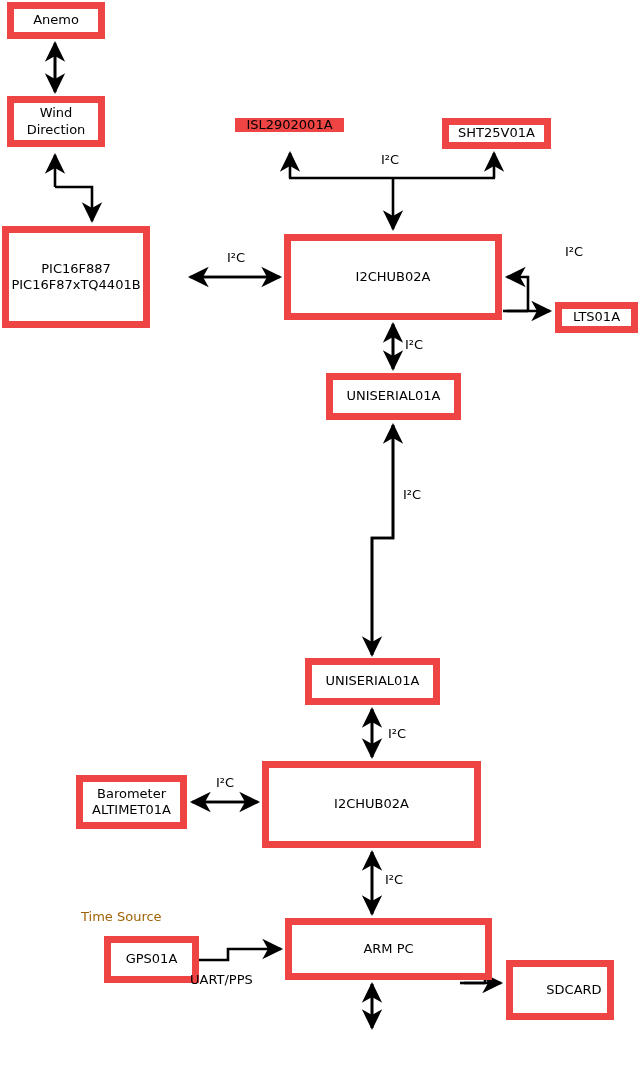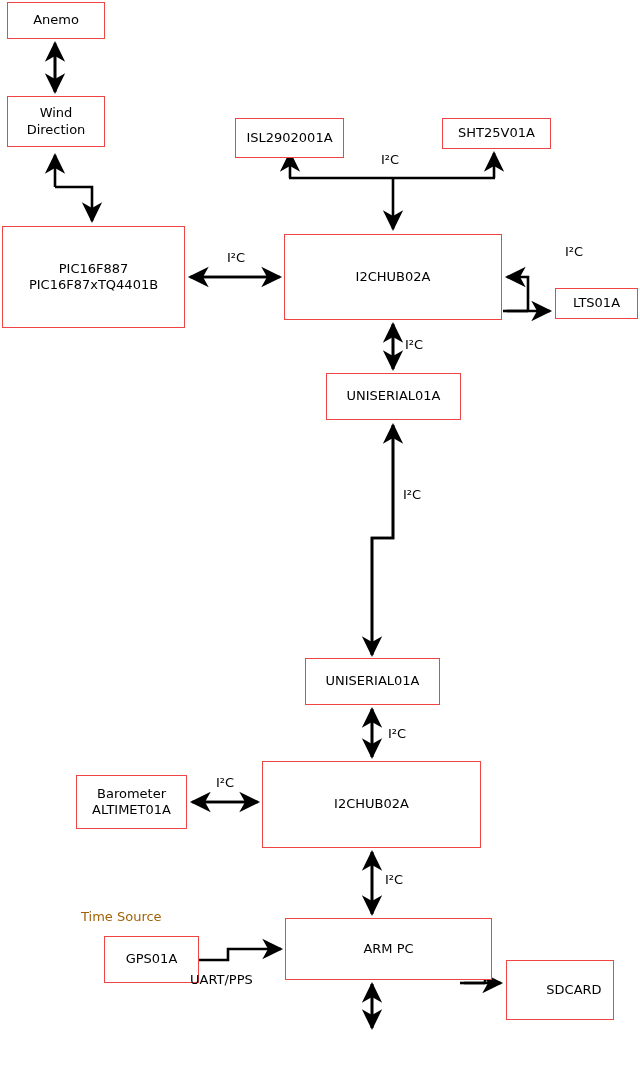--- a/index.html
+++ b/index.html
@@ -20,21 +20,21 @@
   #wire-layer {
     position: absolute;
     left: 0;
     top: 0;
     width: 640px;
     height: 1089px;
   }
   .node {
     position: absolute;
     box-sizing: border-box;
-    border: 1px solid #ef4444;
+    border: 7px solid #ef4444;
     background: #ffffff;
     display: flex;
     align-items: center;
     justify-content: center;
     text-align: center;
     font-size: 13px;
     color: #000000;
     line-height: 1.25;
     white-space: pre-line;
     z-index: 3;
@@ -113,30 +113,30 @@
       <line x1="372" y1="984" x2="372" y2="1028" marker-end="url(#ah)"></line>
       <line x1="372" y1="1028" x2="372" y2="984" marker-end="url(#ah)"></line>
     </g>
   </svg>
 
   <div class="node" style="left:7px;top:2px;width:98px;height:37px;">Anemo</div>
 
   <div class="node" style="left:7px;top:96px;width:98px;height:51px;">Wind
 Direction</div>
 
-  <div class="node" style="left:2px;top:226px;width:183px;height:102px;">PIC16F887
+  <div class="node" style="left:2px;top:226px;width:148px;height:102px;">PIC16F887
 PIC16F87xTQ4401B</div>
 
-  <div class="node" style="left:235px;top:118px;width:109px;height:40px;">ISL2902001A</div>
+  <div class="node" style="left:235px;top:118px;width:109px;height:14px;">ISL2902001A</div>
 
   <div class="node" style="left:442px;top:118px;width:109px;height:31px;">SHT25V01A</div>
 
   <div class="node" style="left:284px;top:234px;width:218px;height:86px;">I2CHUB02A</div>
 
-  <div class="node" style="left:555px;top:288px;width:83px;height:31px;">LTS01A</div>
+  <div class="node" style="left:555px;top:302px;width:83px;height:31px;">LTS01A</div>
 
   <div class="node" style="left:326px;top:373px;width:135px;height:47px;">UNISERIAL01A</div>
 
   <div class="node" style="left:305px;top:658px;width:135px;height:47px;">UNISERIAL01A</div>
 
   <div class="node" style="left:262px;top:761px;width:219px;height:87px;">I2CHUB02A</div>
 
   <div class="node" style="left:76px;top:775px;width:111px;height:54px;">Barometer
 ALTIMET01A</div>
 

